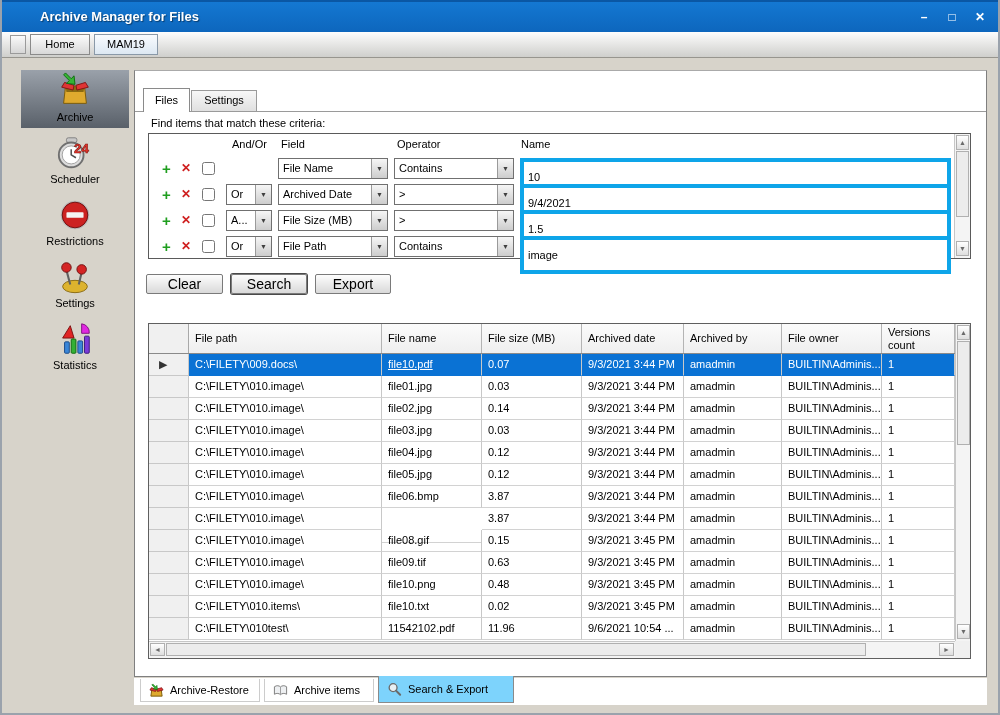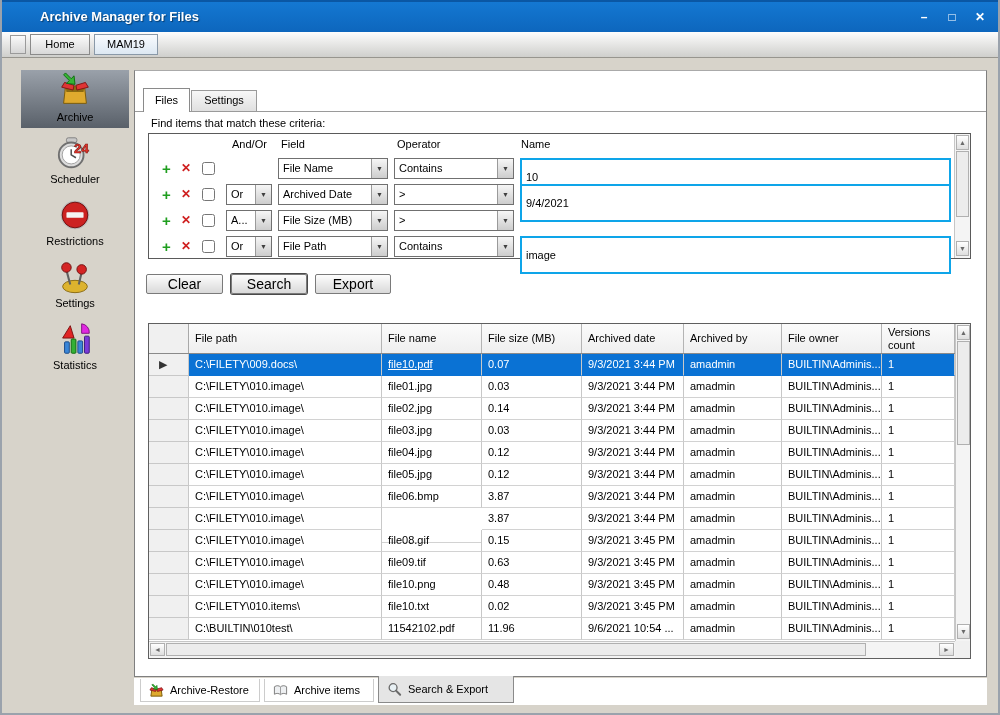--- a/index.html
+++ b/index.html
@@ -41,21 +41,21 @@
   .criteria-box { position:absolute; left:13px; top:62px; width:823px; height:126px; background:#fff; border:1px solid #5a5a5a; }
   .crit-head { position:absolute; top:4px; font-size:11px; color:#000; }
   .crit-row { position:absolute; left:0; width:802px; height:26px; }
   .crit-plus { position:absolute; left:13px; top:4px; color:#1f9e1f; font-size:15px; font-weight:bold; cursor:default; }
   .crit-del  { position:absolute; left:32px; top:5px; color:#cf2020; font-size:12px; font-weight:bold; cursor:default; }
   .crit-check { position:absolute; left:53px; top:6px; width:13px; height:13px; }
   .combo { position:absolute; top:2px; height:21px; display:flex; background:#fff; border:1px solid #707070; }
   .combo-text { flex:1; font-size:11px; padding:3px 0 0 4px; overflow:hidden; white-space:nowrap; }
   .combo-btn { width:16px; background:linear-gradient(#f6f6f6,#cdcdcd); border-left:1px solid #9a9a9a;
                color:#404040; font-size:7px; display:flex; align-items:center; justify-content:center; }
-  .textbox { position:absolute; top:2px; height:38px; border:2px solid #0ea5e9; font-size:11px; padding:1px 4px;
+  .textbox { position:absolute; top:2px; height:38px; border:4px solid #0ea5e9; font-size:11px; padding:1px 4px;
              font-family:"Liberation Sans", sans-serif; }
   .crit-value { left:371px; width:431px; }
   
   .vscroll { position:absolute; background:#f4f4f4; border-left:1px solid #c6c6c6; }
   .sb-btn { position:absolute; left:1px; width:13px; height:15px; background:linear-gradient(#ffffff,#dedede);
             border:1px solid #b0b0b0; color:#6a6a6a; font-size:7px; text-align:center; line-height:14px; }
   .sb-thumb { position:absolute; left:1px; width:13px; background:#ececec; border:1px solid #b0b0b0; }
   .crit-scroll { right:0; top:0; width:16px; height:124px; }
   
   .btn3d { position:absolute; top:203px; height:20px; font-size:14px; text-align:center; line-height:18px;
@@ -78,21 +78,21 @@
   .table-vscroll { right:0; top:0; width:15px; height:317px; }
   .hscroll { position:absolute; left:0; bottom:0; height:17px; width:806px; background:#f4f4f4; border-top:1px solid #c6c6c6; }
   .hs-btn { position:absolute; top:1px; width:15px; height:13px; background:linear-gradient(#ffffff,#dedede);
             border:1px solid #b0b0b0; color:#6a6a6a; font-size:7px; text-align:center; line-height:12px; }
   .hs-thumb { position:absolute; top:1px; height:13px; background:#ececec; border:1px solid #b0b0b0; }
   .sb-corner { position:absolute; right:0; bottom:0; width:15px; height:17px; background:#f0f0f0; }
   
   .bottom-strip { position:absolute; left:132px; top:678px; width:853px; height:27px; background:#fff; }
   .btab { position:absolute; top:1px; height:23px; display:flex; align-items:center; gap:6px; padding-left:8px;
           font-size:11px; border:1px solid #cccccc; border-top:none; background:transparent; cursor:default; }
-  .btab.sel { top:-2px; height:27px; background:#e5e5e5; border:1px solid #8a8a8a; border-top:none; z-index:3; }
+  .btab.sel { top:-2px; height:27px; background:#7dd3fc; border:1px solid #8a8a8a; border-top:none; z-index:3; }
   .btab-icon { display:flex; align-items:center; }
 </style>
 </head>
 <body>
 
 <div class="window">
 
   <div class="titlebar">
     <span class="title-text">Archive Manager for Files</span>
     <div class="win-controls">
@@ -224,20 +224,21 @@
               <span class="combo-btn">▼</span>
             </span>
             <span class="combo" style="left: 129px; width: 110px;">
               <span class="combo-text">File Size (MB)</span>
               <span class="combo-btn">▼</span>
             </span>
             <span class="combo" style="left: 245px; width: 120px;">
               <span class="combo-text">&gt;</span>
               <span class="combo-btn">▼</span>
             </span>
+            <input class="textbox crit-value" type="text" value="1.5" style="">
           </div>
           <div class="crit-row" style="top: 100px;">
             <span class="crit-plus">+</span>
             <span class="crit-del">✕</span>
             <input class="crit-check" type="checkbox" style="">
             <span class="combo" style="left: 77px; width: 46px;">
               <span class="combo-text">Or</span>
               <span class="combo-btn">▼</span>
             </span>
             <span class="combo" style="left: 129px; width: 110px;">
@@ -405,21 +406,21 @@
             <div class="td" style="width: 193px;">C:\FILETY\010.items\</div>
             <div class="td" style="width: 100px;">file10.txt</div>
             <div class="td" style="width: 100px;">0.02</div>
             <div class="td" style="width: 102px;">9/3/2021 3:45 PM</div>
             <div class="td" style="width: 98px;">amadmin</div>
             <div class="td" style="width: 100px;">BUILTIN\Adminis...</div>
             <div class="td" style="width: 73px;">1</div>
           </div>
           <div class="tr">
             <div class="td sel-col"></div>
-            <div class="td" style="width: 193px;">C:\BUILTIN\010test\</div>
+            <div class="td" style="width: 193px;">C:\FILETY\010test\</div>
             <div class="td" style="width: 100px;">11542102.pdf</div>
             <div class="td" style="width: 100px;">11.96</div>
             <div class="td" style="width: 102px;">9/6/2021 10:54 ...</div>
             <div class="td" style="width: 98px;">amadmin</div>
             <div class="td" style="width: 100px;">BUILTIN\Adminis...</div>
             <div class="td" style="width: 73px;">1</div>
           </div>
         </div>
       <div class="vscroll table-vscroll">
         <div class="sb-btn" style="top:1px">▲</div>

